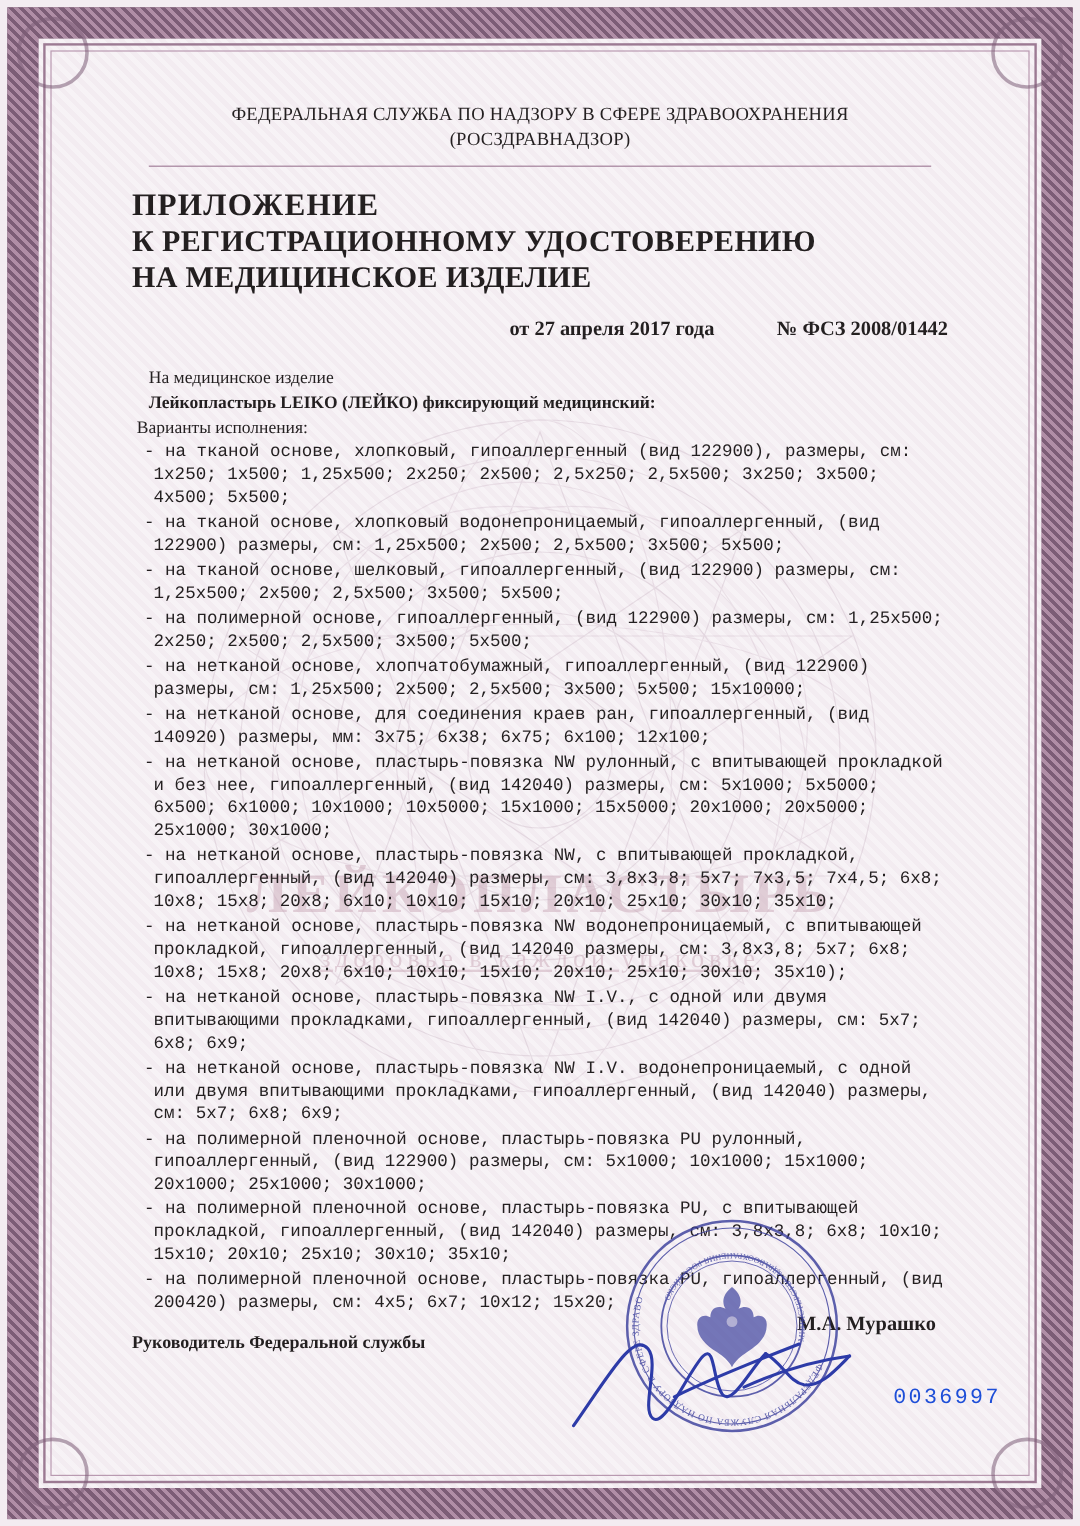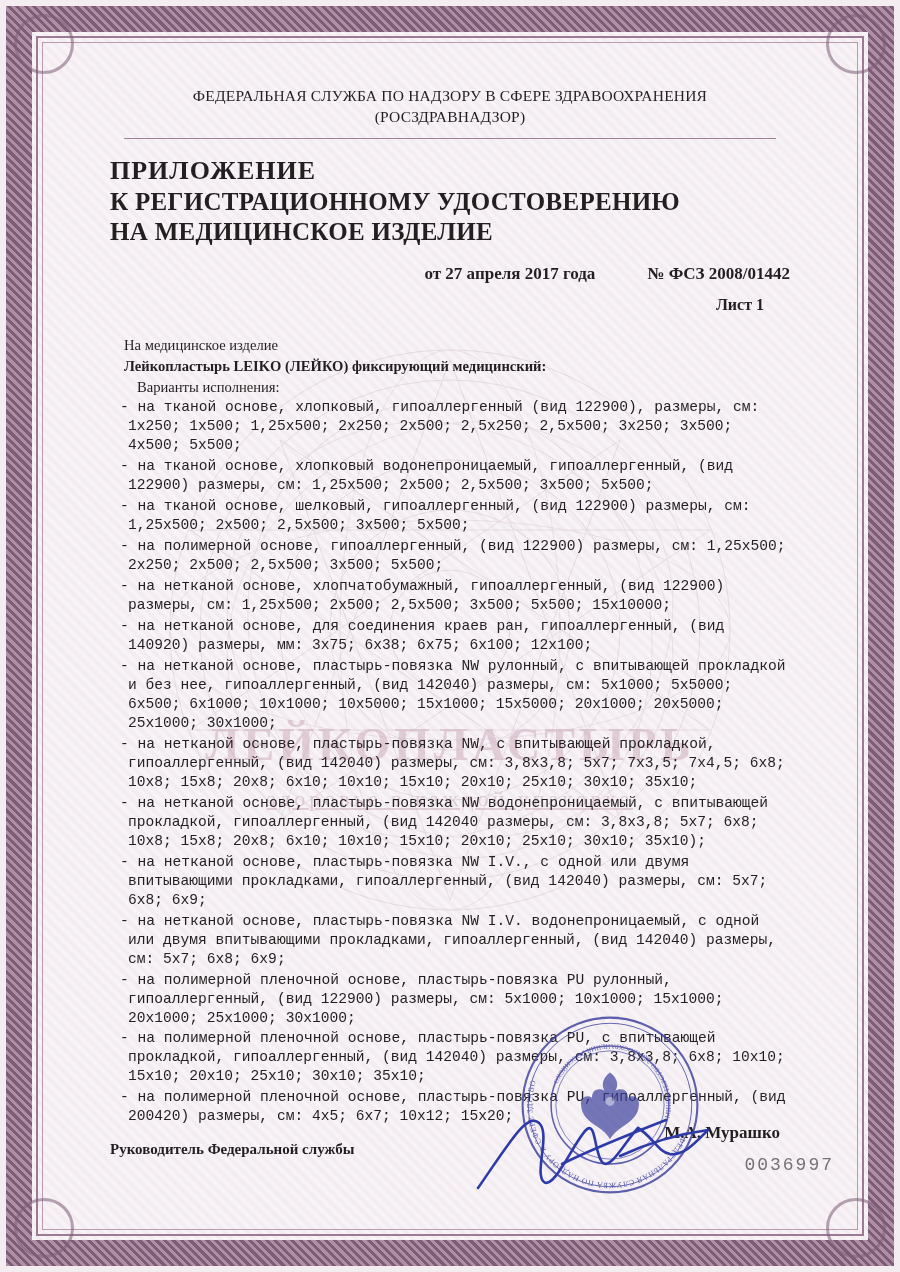--- a/index.html
+++ b/index.html
@@ -143,21 +143,21 @@
     font-size: 14.6px;
     line-height: 1.30;
   }
   .body .lead { margin-left: 14px; }
   .body .prod {
     margin-left: 14px;
     font-weight: bold;
     margin-top: 2px;
   }
   .body .variants {
-    margin-left: 27px;
+    margin-left: 4px;
     margin-top: 2px;
   }
   .item {
     margin-top: 2px;
     padding-left: 18px;
     text-indent: -8px;
     font-family: Liberation Mono, monospace;
   }
 
   .signature {
@@ -173,21 +173,21 @@
     position: absolute;
     right: 10px;
     bottom: 16px;
     font-weight: bold;
     font-size: 17px;
   }
   .serial {
     position: absolute;
     right: 66px;
     top: 1155px;
-    color: #737373;
+    color: #1d4ed8;
     font-family: "Liberation Mono", monospace;
     font-size: 18px;
     letter-spacing: 2px;
   }
 
   
   .stamp {
     position: absolute;
     left: 515px;
     top: 1010px;
@@ -255,21 +255,20 @@
       <div class="l1">ПРИЛОЖЕНИЕ</div>
       <div class="l2">К РЕГИСТРАЦИОННОМУ УДОСТОВЕРЕНИЮ</div>
       <div class="l3">НА МЕДИЦИНСКОЕ ИЗДЕЛИЕ</div>
     </div>
 
     <div class="dateline">
       <span>от  27 апреля 2017 года</span>
       <span>№  ФСЗ 2008/01442</span>
     </div>
 
-    <div class="sheet">Лист  1</div>
 
     <div class="body">
       <div class="lead">На медицинское изделие</div>
       <div class="prod">Лейкопластырь LEIKO (ЛЕЙКО) фиксирующий медицинский:</div>
       <div class="variants">Варианты исполнения:</div>
 
       <div class="item">- на тканой основе, хлопковый, гипоаллергенный (вид 122900), размеры, см: 1х250; 1х500; 1,25х500; 2х250; 2х500; 2,5х250; 2,5х500; 3х250; 3х500; 4х500; 5х500;</div>
       <div class="item">- на тканой основе, хлопковый водонепроницаемый, гипоаллергенный, (вид 122900) размеры, см: 1,25х500; 2х500; 2,5х500; 3х500; 5х500;</div>
       <div class="item">- на тканой основе, шелковый, гипоаллергенный, (вид 122900) размеры, см: 1,25х500; 2х500; 2,5х500; 3х500; 5х500;</div>
       <div class="item">- на полимерной основе, гипоаллергенный, (вид 122900) размеры, см: 1,25х500; 2х250; 2х500; 2,5х500; 3х500; 5х500;</div>

